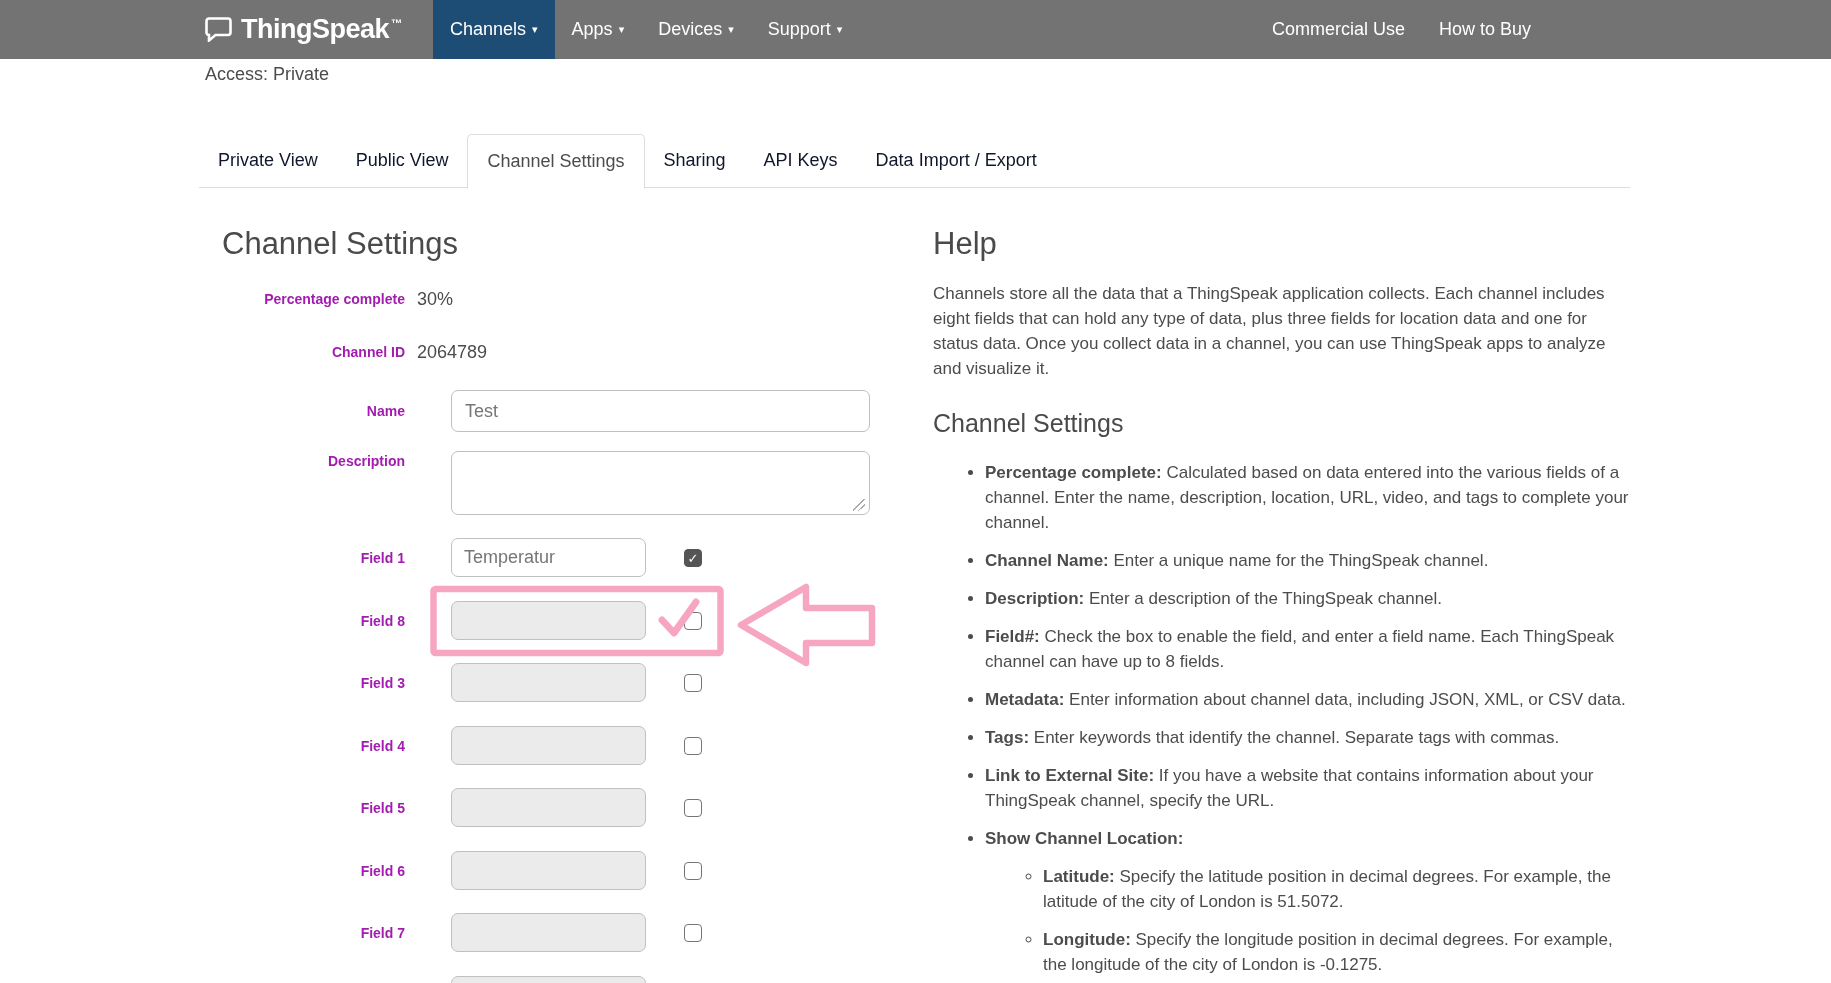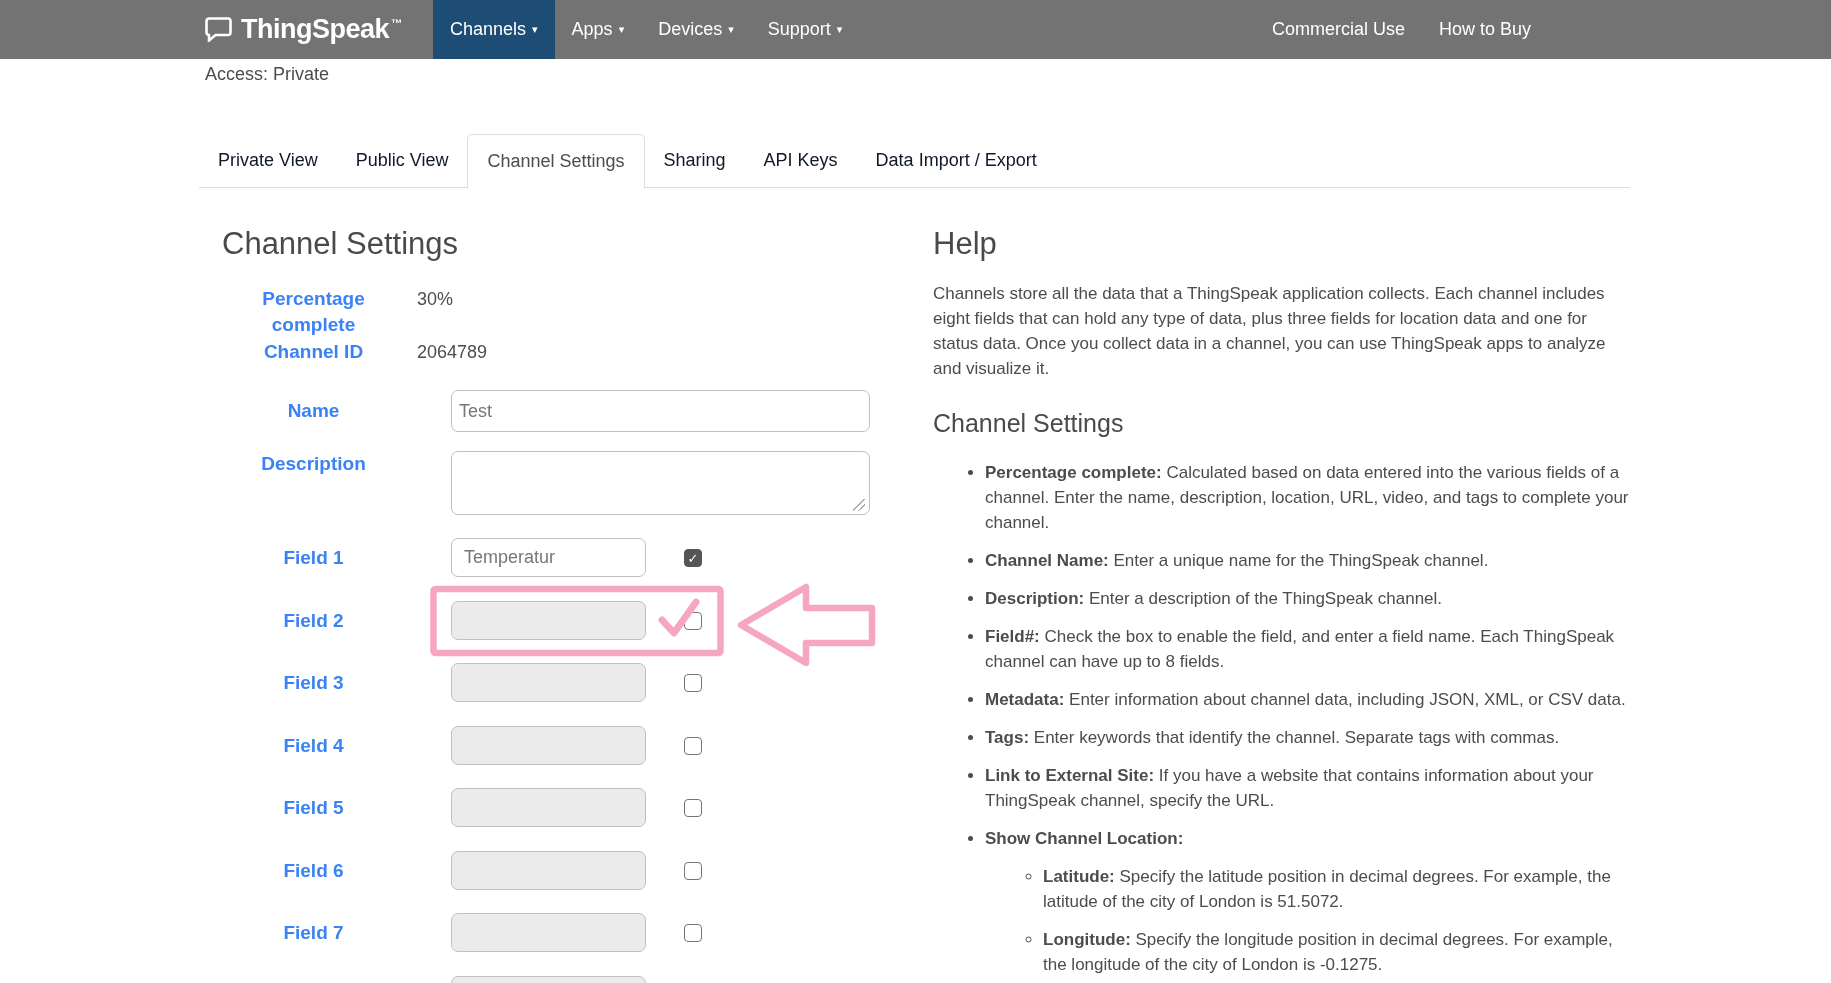--- a/index.html
+++ b/index.html
@@ -24,28 +24,28 @@
   .access-line { position:absolute; left:205px; top:64px; font-size:18px; color:#4c4c4c; }
   
   .tab-bar { position:absolute; left:199px; top:134px; width:1431px; height:54px; display:flex; border-bottom:1px solid #ddd; }
   .tab { padding:0 19px; line-height:53px; font-size:18px; color:#0f172a; cursor:pointer; white-space:nowrap; }
   .tab.active { position:relative; z-index:2; height:55px; margin-bottom:-1px; background:#fff;
     border:1px solid #ddd; border-bottom:1px solid #fff; border-radius:5px 5px 0 0; color:#4c4c4c; cursor:default; }
   
   .form-col { position:absolute; left:222px; top:218px; width:690px; height:765px; }
   .page-title { position:absolute; left:0; top:8px; font-size:31px; font-weight:300; color:#4a4a4a; }
   .f-row { position:absolute; left:0; width:100%; }
-  .f-label { position:absolute; left:0; top:0; width:183px; text-align:center; font-weight:bold; font-size:19px; color:#3b82f6; }
+  .f-label { position:absolute; left:0; top:0; width:183px; text-align:right; font-weight:bold; font-size:14px; color:#a21caf; }
   .f-static { position:absolute; left:195px; top:0; font-size:18px; color:#4c4c4c; }
   .row-perc { top:68px; height:26px; } .row-perc .f-label, .row-perc .f-static { line-height:26px; }
   .row-id   { top:121px; height:26px; } .row-id .f-label, .row-id .f-static { line-height:26px; }
   .row-name { top:172px; height:42px; } .row-name .f-label { line-height:42px; }
   .row-desc { top:233px; height:64px; } .row-desc .f-label { top:2px; }
   .text-input { position:absolute; left:229px; top:0; height:42px; width:419px; border:1px solid #c0c0c0; border-radius:7px;
-    padding:0 7px; font-size:18px; color:#767676; background:#fff; font-family:inherit; outline:none; }
+    padding:0 13px; font-size:18px; color:#767676; background:#fff; font-family:inherit; outline:none; }
   .desc-area { position:absolute; left:229px; top:0; width:419px; height:64px; border:1px solid #c0c0c0; border-radius:7px;
     padding:6px 13px; font-size:18px; color:#767676; background:#fff; font-family:inherit; resize:none; outline:none; }
   .resize-handle { position:absolute; left:631px; top:48px; width:12px; height:12px;
     background:linear-gradient(135deg,transparent 0 45%,#aaa 45% 52%,transparent 52% 68%,#aaa 68% 75%,transparent 75%); }
   .field-row { position:absolute; left:0; width:100%; height:40px; }
   .field-row .f-label { line-height:40px; }
   .field-input { position:absolute; left:229px; top:0; height:39px; width:195px; border:1px solid #c0c0c0; border-radius:7px;
     padding:0 12px; font-size:18px; color:#767676; background:#fff; font-family:inherit; outline:none; }
   .field-input:disabled { background:#ebebeb; color:#9a9a9a; }
   .cb { position:absolute; left:462px; top:11px; width:18px; height:18px; border:1.5px solid #757575; border-radius:4px;
@@ -137,21 +137,21 @@
 
   <div>
       <div class="field-row" style="top: 320px;">
         <span class="f-label">Field 1</span>
         <input type="text" class="field-input" value="Temperatur" style="">
         <div class="cb checked" role="checkbox" aria-checked="true">
           <span class="check-glyph">✓</span>
         </div>
       </div>
       <div class="field-row" style="top: 382.5px;">
-        <span class="f-label">Field 2</span>
+        <span class="f-label">Field 8</span>
         <input type="text" class="field-input" disabled="" style="">
         <div class="cb" role="checkbox" aria-checked="false"></div>
       </div>
       <div class="field-row" style="top: 445px;">
         <span class="f-label">Field 3</span>
         <input type="text" class="field-input" disabled="" style="">
         <div class="cb" role="checkbox" aria-checked="false"></div>
       </div>
       <div class="field-row" style="top: 507.5px;">
         <span class="f-label">Field 4</span>

